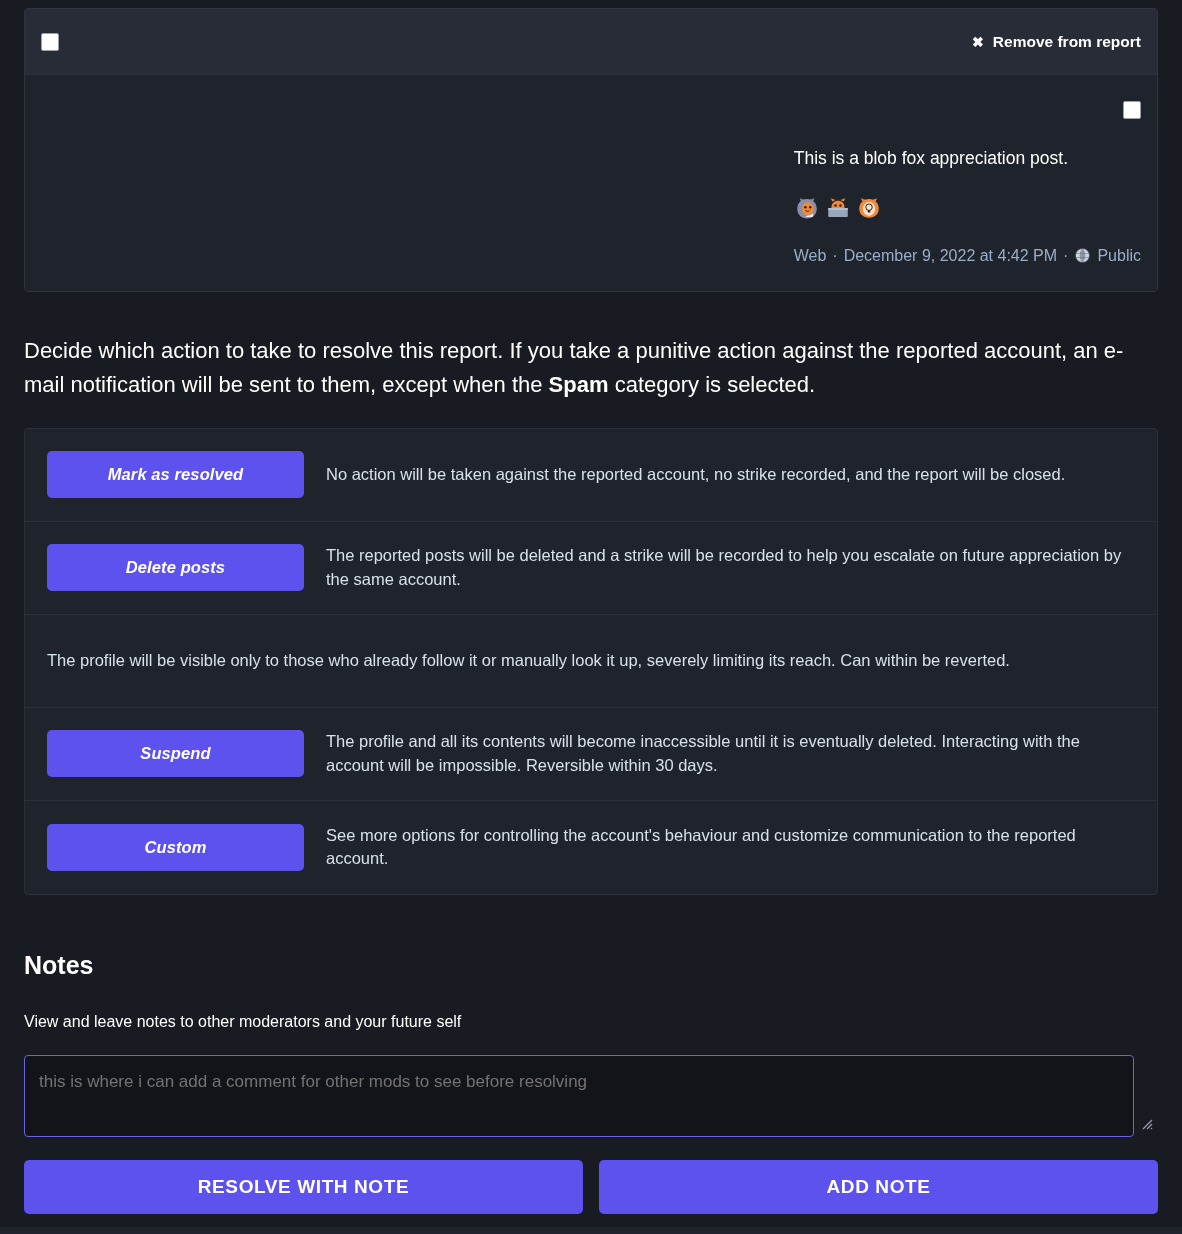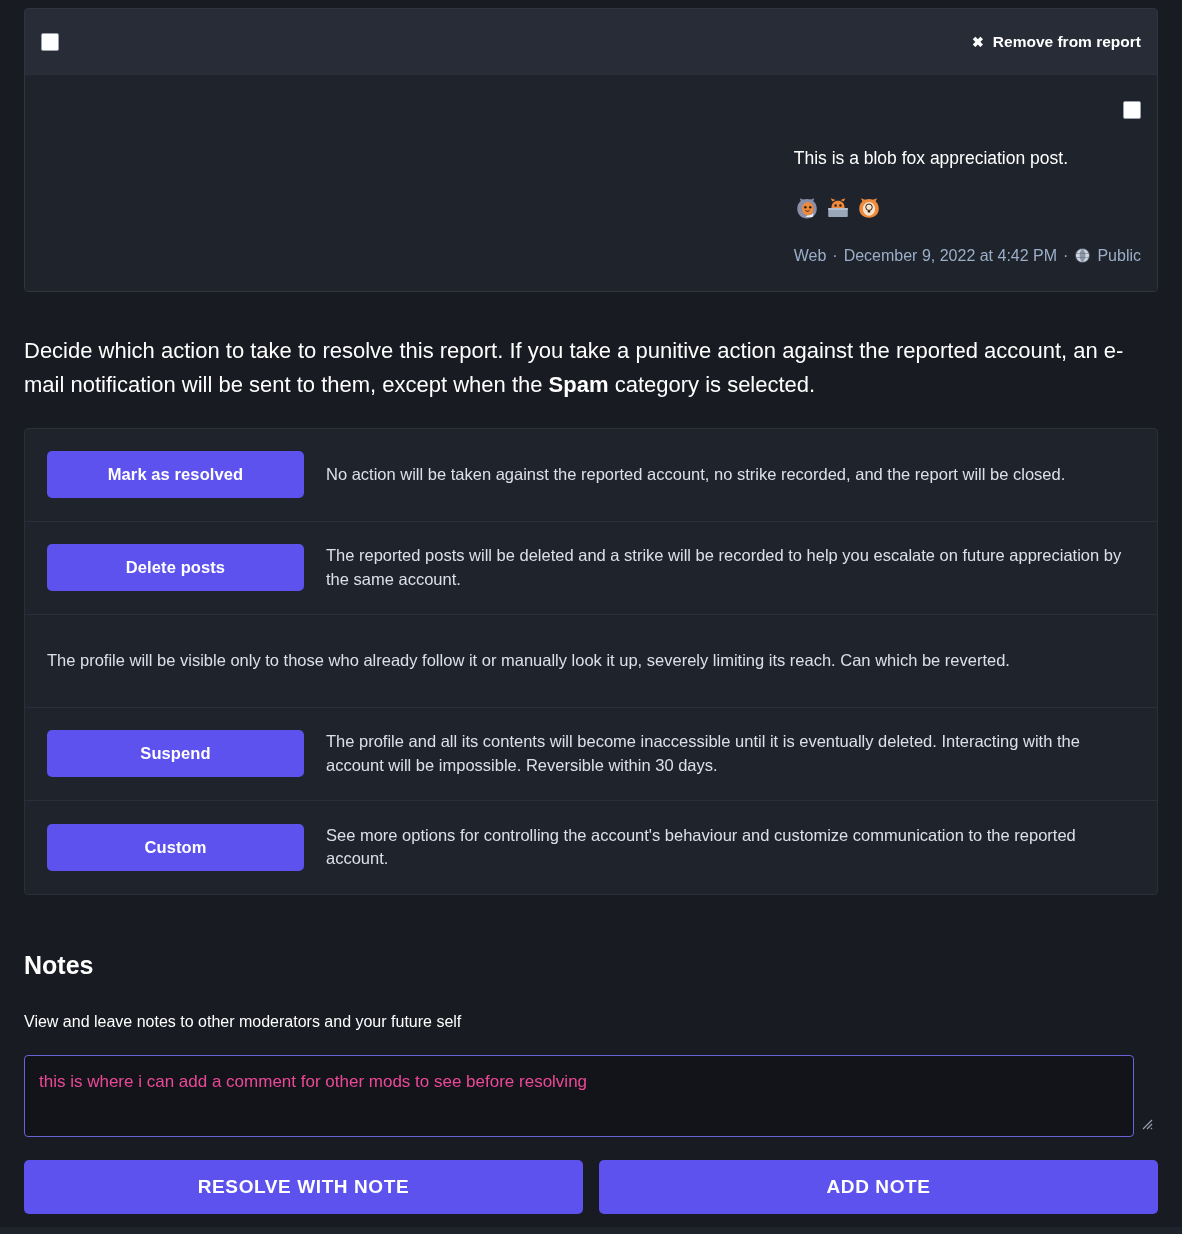--- a/index.html
+++ b/index.html
@@ -125,20 +125,21 @@
     color: #ffffff;
     border: none;
     border-radius: 5px;
     font-family: "Liberation Sans", sans-serif;
     font-size: 16.5px;
     font-weight: bold;
     padding: 14px 8px;
     cursor: pointer;
     text-align: center;
     letter-spacing: 0.1px;
+    font-style: italic;
   }
   .act-desc {
     color: #d9e1e8;
     font-size: 16.5px;
     line-height: 1.42;
     flex: 1 1 auto;
   }
 
   
   .notes-title {
@@ -150,21 +151,21 @@
   .notes-sub {
     color: #ffffff;
     font-size: 16px;
     margin: 33px 24px 0 24px;
   }
   .note-box {
     margin: 24px 24px 0 24px;
     background: #131419;
     border: 1px solid #6b63d8;
     border-radius: 4px;
-    color: #ec4899;
+    color: #737373;
     font-family: "Liberation Sans", sans-serif;
     font-size: 17px;
     line-height: 1.4;
     padding: 14px 14px;
     width: 1110px;
     height: 82px;
     resize: none;
     outline: none;
     display: block;
   }
@@ -282,21 +283,21 @@
       <button class="act-btn">Mark as resolved</button>
       <div class="act-desc">No action will be taken against the reported account, no strike recorded, and the report will be closed.</div>
     </div>
 
     <div class="action-row">
       <button class="act-btn">Delete posts</button>
       <div class="act-desc">The reported posts will be deleted and a strike will be recorded to help you escalate on future appreciation by the same account.</div>
     </div>
 
     <div class="action-row">
-      <div class="act-desc">The profile will be visible only to those who already follow it or manually look it up, severely limiting its reach. Can which be reverted.</div>
+      <div class="act-desc">The profile will be visible only to those who already follow it or manually look it up, severely limiting its reach. Can within be reverted.</div>
     </div>
 
     <div class="action-row">
       <button class="act-btn">Suspend</button>
       <div class="act-desc">The profile and all its contents will become inaccessible until it is eventually deleted. Interacting with the account will be impossible. Reversible within 30 days.</div>
     </div>
 
     <div class="action-row">
       <button class="act-btn">Custom</button>
       <div class="act-desc">See more options for controlling the account's behaviour and customize communication to the reported account.</div>

